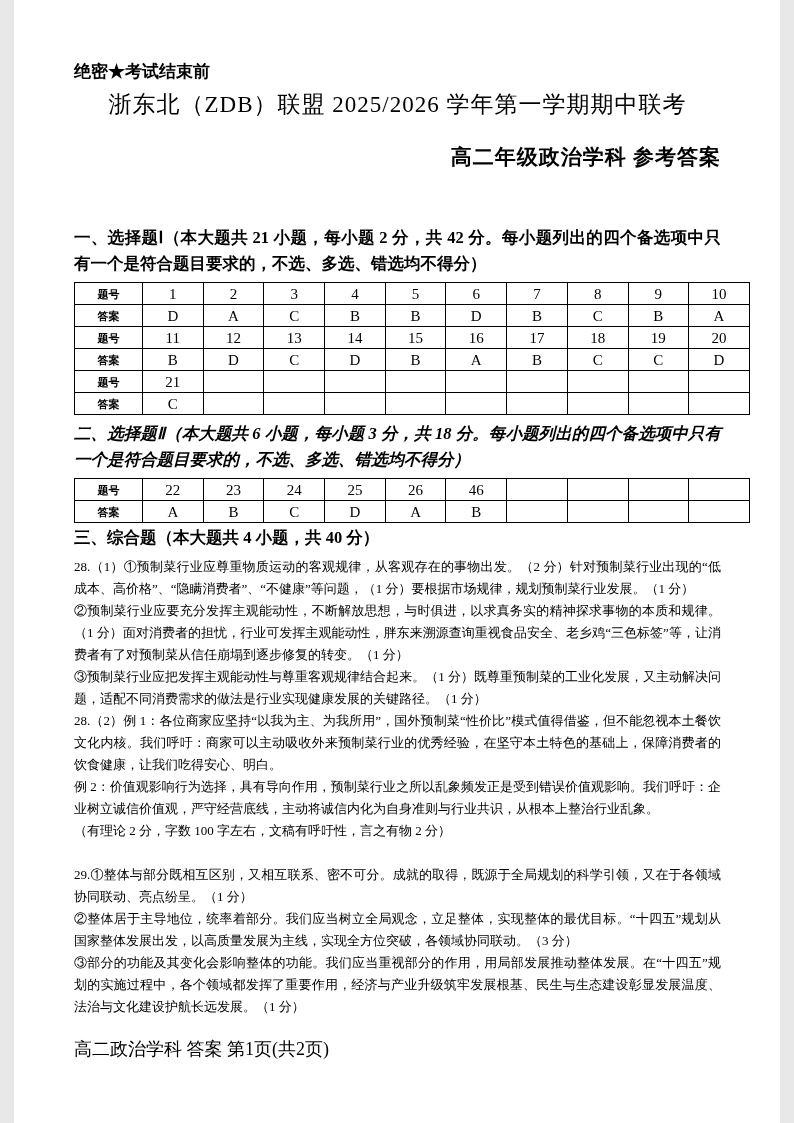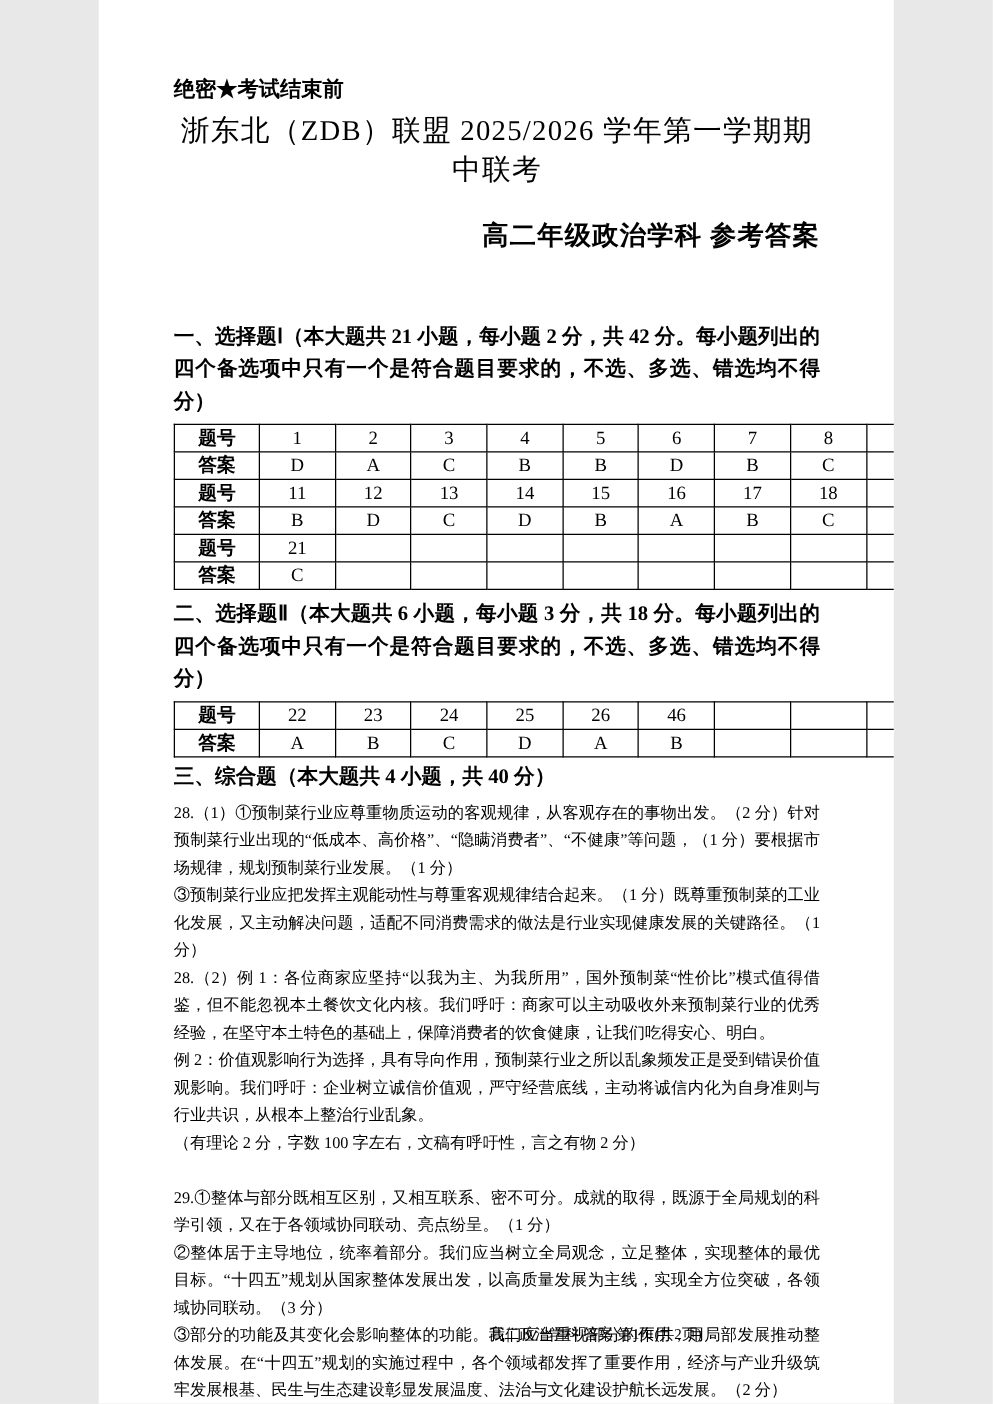--- a/index.html
+++ b/index.html
@@ -1,18 +1,18 @@
 <!DOCTYPE html>
 <html><head>
 <meta charset="utf-8">
 <style>
   * { margin: 0; padding: 0; box-sizing: border-box; }
   html, body { background: #e8e8e8; }
   .page {
-    width: 636px;
+    width: 766px;
     height: 1123px;
     margin: 0 auto;
     background: #ffffff;
     color: #000000;
     position: relative;
     font-family: "Liberation Serif", serif;
     padding: 60px 59px 0 60px;
     overflow: hidden;
   }
   .secrecy {
@@ -34,58 +34,57 @@
     margin-top: 23px;
     letter-spacing: 1px;
   }
   .section-heading {
     font-weight: bold;
     font-size: 16.5px;
     line-height: 26px;
     text-align: justify;
   }
   .sh1 { margin-top: 54px; }
-  .sh2 { margin-top: 6px; }
+  .sh2 { margin-top: 6px; font-style: italic; }
   .sh3 { margin-top: 2px; }
   table.answer-table {
     border-collapse: collapse;
     width: 675px;
     table-layout: fixed;
     margin-top: 5px;
   }
   table.answer-table td {
     border: 1px solid #000;
     height: 22px;
     text-align: center;
     vertical-align: middle;
     font-size: 15px;
     line-height: 20px;
     padding: 0;
     overflow: hidden;
   }
   table.answer-table td.label-cell {
     font-weight: bold;
-    font-size: 15px;
+    font-size: 11px;
   }
   .answers {
     margin-top: 5px;
   }
   .answers p {
     font-size: 13px;
     line-height: 22px;
     text-align: justify;
   }
   .answers p.blank { height: 22px; }
   .footer {
     position: absolute;
-    bottom: 47px;
+    bottom: 62px;
     left: 60px;
     width: 675px;
-    text-align: center;
-    font-size: 12px;
+    font-size: 18px;
   }
 </style>
 </head>
 <body>
 
 <div class="page">
 
   <div class="secrecy">绝密★考试结束前</div>
 
   <h1 class="title">浙东北（ZDB）联盟 2025/2026 学年第一学期期中联考</h1>
@@ -233,25 +232,26 @@
           <td></td>
           <td></td>
         </tr>
       </tbody>
   </table>
 
   <p class="section-heading sh3">三、综合题（本大题共 4 小题，共 40 分）</p>
 
   <div class="answers">
       <p>28.（1）①预制菜行业应尊重物质运动的客观规律，从客观存在的事物出发。（2 分）针对预制菜行业出现的“低成本、高价格”、“隐瞒消费者”、“不健康”等问题，（1 分）要根据市场规律，规划预制菜行业发展。（1 分）</p>
+      <p>②预制菜行业应要充分发挥主观能动性，不断解放思想，与时俱进，以求真务实的精神探求事物的本质和规律。（1 分）面对消费者的担忧，行业可发挥主观能动性，胖东来溯源查询重视食品安全、老乡鸡“三色标签”等，让消费者有了对预制菜从信任崩塌到逐步修复的转变。（1 分）</p>
       <p>③预制菜行业应把发挥主观能动性与尊重客观规律结合起来。（1 分）既尊重预制菜的工业化发展，又主动解决问题，适配不同消费需求的做法是行业实现健康发展的关键路径。（1 分）</p>
       <p>28.（2）例 1：各位商家应坚持“以我为主、为我所用”，国外预制菜“性价比”模式值得借鉴，但不能忽视本土餐饮文化内核。我们呼吁：商家可以主动吸收外来预制菜行业的优秀经验，在坚守本土特色的基础上，保障消费者的饮食健康，让我们吃得安心、明白。</p>
       <p>例 2：价值观影响行为选择，具有导向作用，预制菜行业之所以乱象频发正是受到错误价值观影响。我们呼吁：企业树立诚信价值观，严守经营底线，主动将诚信内化为自身准则与行业共识，从根本上整治行业乱象。</p>
       <p>（有理论 2 分，字数 100 字左右，文稿有呼吁性，言之有物 2 分）</p>
       <p class="blank"></p>
       <p>29.①整体与部分既相互区别，又相互联系、密不可分。成就的取得，既源于全局规划的科学引领，又在于各领域协同联动、亮点纷呈。（1 分）</p>
       <p>②整体居于主导地位，统率着部分。我们应当树立全局观念，立足整体，实现整体的最优目标。“十四五”规划从国家整体发展出发，以高质量发展为主线，实现全方位突破，各领域协同联动。（3 分）</p>
-      <p>③部分的功能及其变化会影响整体的功能。我们应当重视部分的作用，用局部发展推动整体发展。在“十四五”规划的实施过程中，各个领域都发挥了重要作用，经济与产业升级筑牢发展根基、民生与生态建设彰显发展温度、法治与文化建设护航长远发展。（2 分）</p>
+      <p>③部分的功能及其变化会影响整体的功能。我们应当重视部分的作用，用局部发展推动整体发展。在“十四五”规划的实施过程中，各个领域都发挥了重要作用，经济与产业升级筑牢发展根基、民生与生态建设彰显发展温度、法治与文化建设护航长远发展。（1 分）</p>
     </div>
 
   <div class="footer">高二政治学科 答案 第1页(共2页)</div>
 
 </div>
 
 </body></html>

